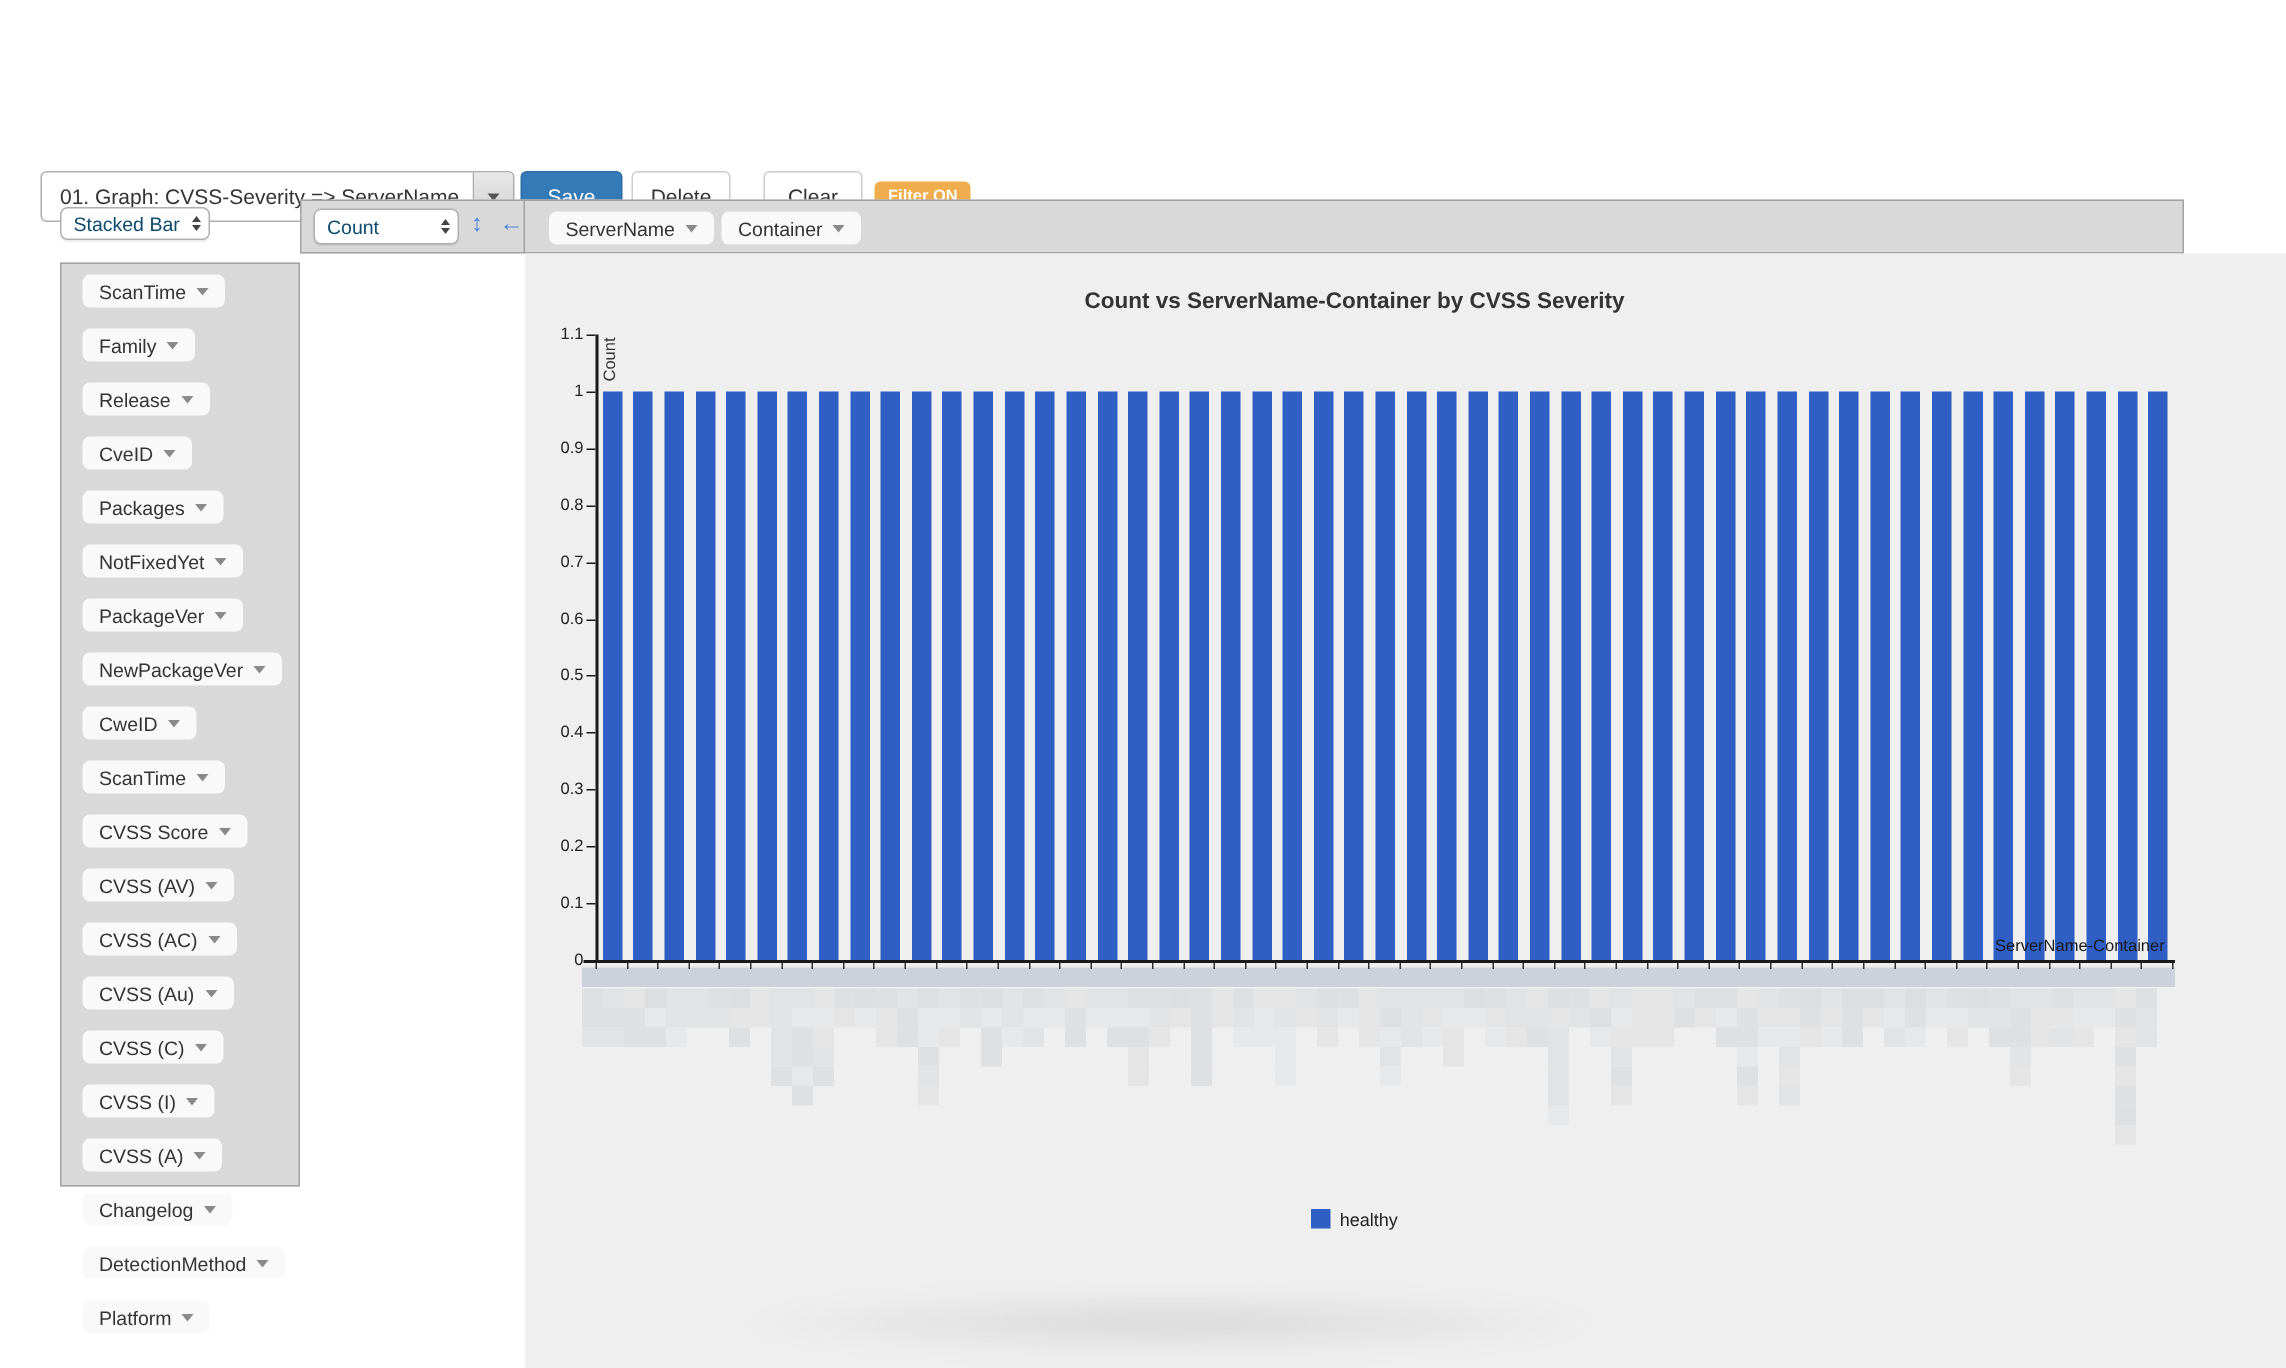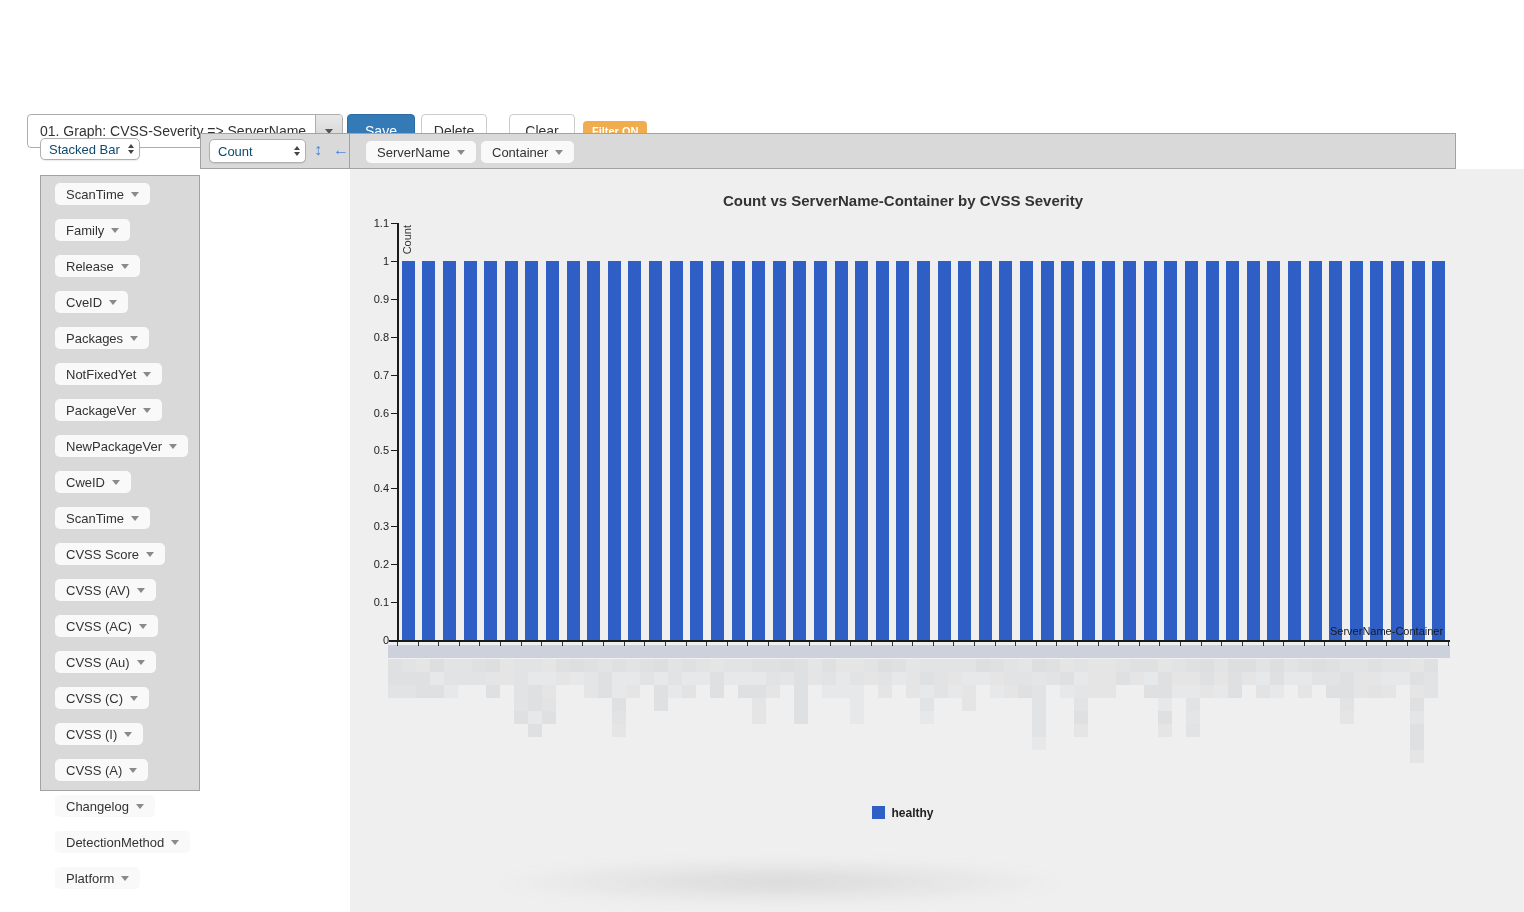--- a/index.html
+++ b/index.html
@@ -57,21 +57,21 @@
   #y-axis-line { position:absolute; background:#1a1a1a; width:2px; z-index:3; }
   #x-axis-line { position:absolute; background:#1a1a1a; height:2px; z-index:3; }
   .ytick-label { position:absolute; width:34px; text-align:right; font-size:11px; color:#222; z-index:3; }
   .ytick-mark { position:absolute; width:6px; height:1px; background:#1a1a1a; z-index:3; }
   .xtick-mark { position:absolute; width:1px; height:4px; background:#333; z-index:3; }
   .bar { position:absolute; z-index:1; }
   #ylabel { position:absolute; writing-mode:vertical-rl; transform:rotate(180deg); font-size:11px; color:#333; z-index:4; }
   #xlabel { position:absolute; font-size:11px; color:#1a1a1a; z-index:4; }
   #mosaic-band { position:absolute; background:#ccd1db; z-index:2; }
   .mcell { position:absolute; }
-  #legend { position:absolute; left:0; top:637px; width:1106px; display:flex; align-items:flex-start; justify-content:center; gap:6px;font-weight:bold; }
+  #legend { position:absolute; left:0; top:637px; width:1106px; display:flex; align-items:flex-start; justify-content:center; gap:6px; }
   #legend-swatch { width:13px; height:13px; }
   #legend-label { font-size:12px; color:#222; }
   #bottom-blob { position:absolute; left:140px; top:690px; width:580px; height:46px; background:radial-gradient(ellipse at center, rgba(120,120,120,.18), rgba(120,120,120,0) 70%); filter:blur(6px); border-radius:50%; }
 </style>
 </head>
 <body>
 
 <div id="app">
 
 

